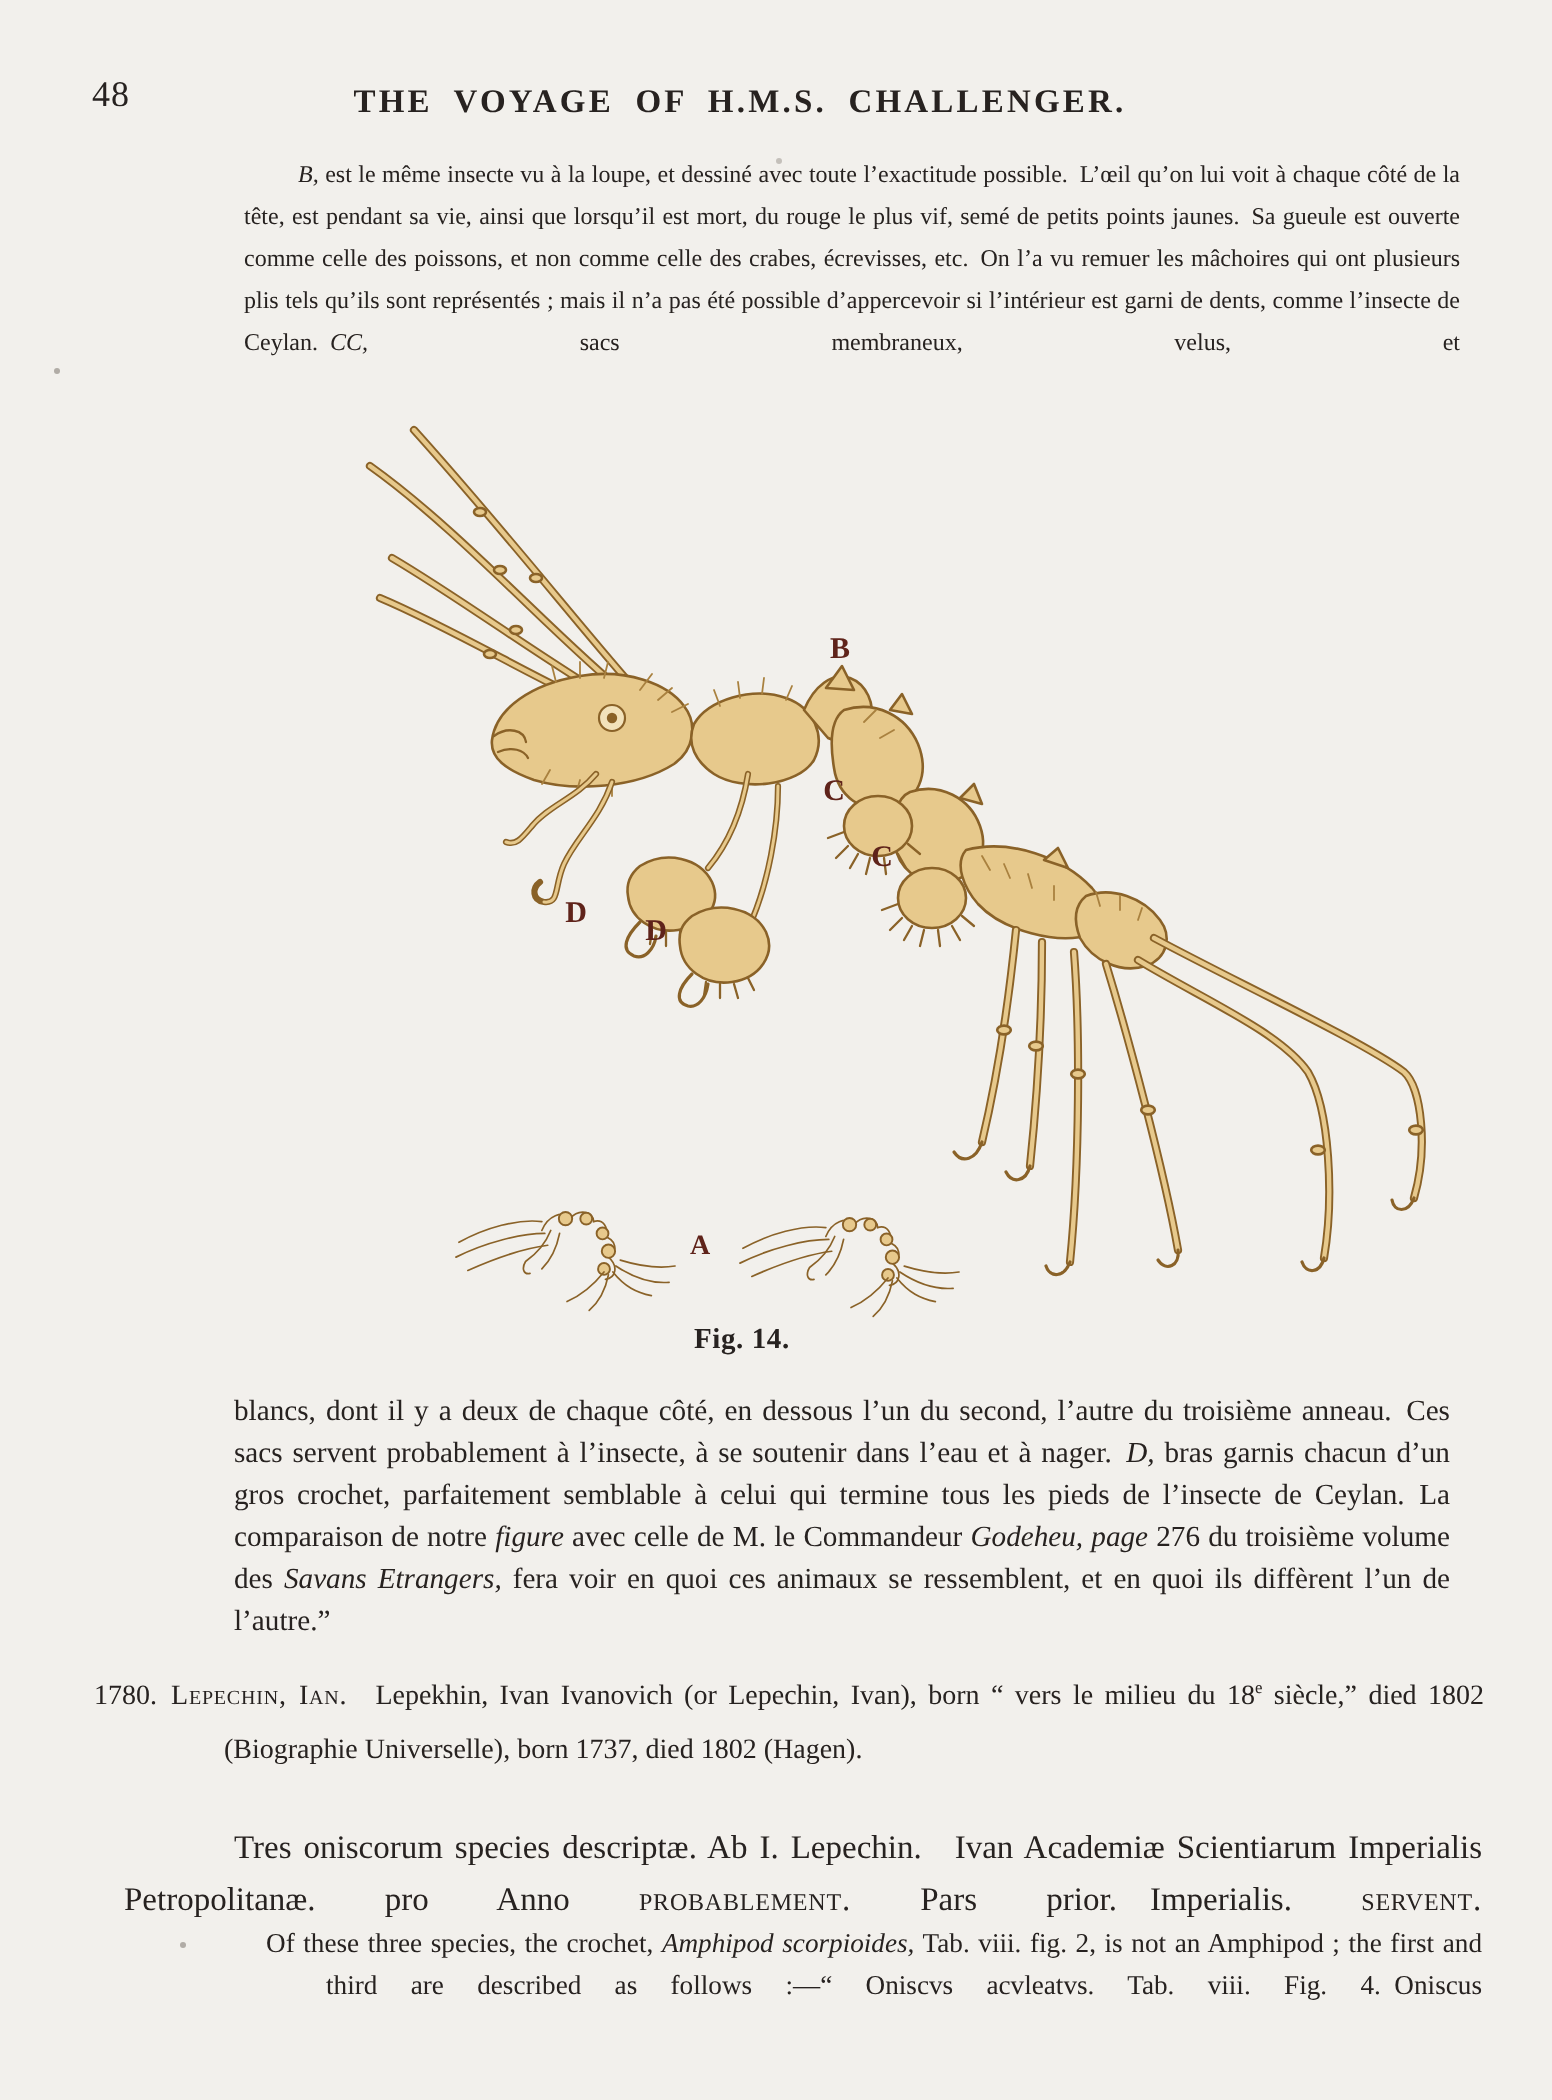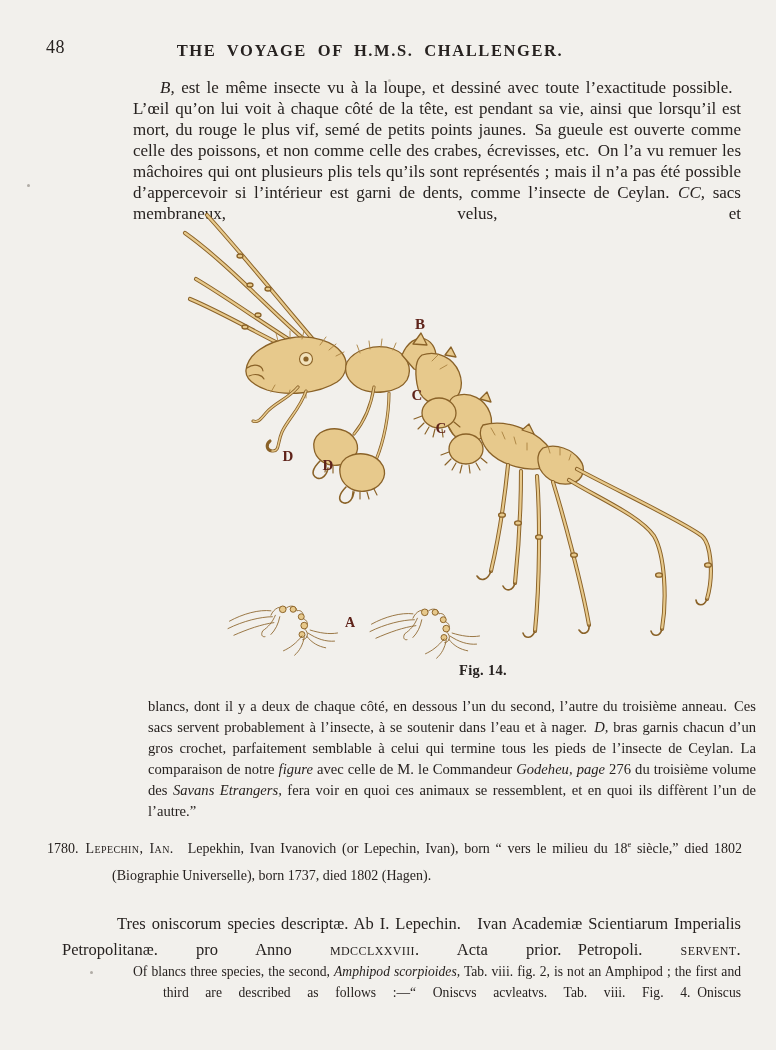--- a/index.html
+++ b/index.html
@@ -12,28 +12,28 @@
   }
   .it{font-style:italic}
   .sc{font-variant:small-caps;letter-spacing:.4px}
   .sup{vertical-align:super;font-size:60%;line-height:0}
 
   #page-number{position:absolute;left:46px;top:37px;font-size:18px;font-weight:normal;letter-spacing:.5px}
   #running-head{position:absolute;left:0;top:41px;width:776px;text-align:center;
     font-size:16.5px;font-weight:bold;letter-spacing:1.6px;word-spacing:5px;transform:translateX(-18px)}
 
   .para{position:absolute;text-align:justify}
-  #p1{left:133px;top:77px;width:608px;font-size:17px;line-height:21px;text-indent:27px;text-align-last:justify}
-  #p2{left:148px;top:696px;width:608px;font-size:14.6px;line-height:21px}
+  #p1{left:122px;top:77px;width:608px;font-size:12px;line-height:21px;text-indent:27px;text-align-last:justify}
+  #p2{left:117px;top:696px;width:608px;font-size:14.6px;line-height:21px}
   #entry{left:47px;top:835px;width:695px;font-size:14px;line-height:27px;padding-left:65px;text-indent:-65px;box-sizing:border-box}
   #latin{left:62px;top:911px;width:679px;font-size:16.5px;line-height:26px;text-indent:55px;text-align-last:justify}
   #note{left:133px;top:961px;width:608px;font-size:13.6px;line-height:21px;padding-left:30px;text-indent:-30px;box-sizing:border-box;text-align-last:justify}
 
   #figure{position:absolute;left:150px;top:203px;width:595px;height:487px}
-  #figcaption{position:absolute;left:197px;top:459px;width:160px;text-align:right;
+  #figcaption{position:absolute;left:197px;top:459px;width:160px;text-align:left;
     font-size:14.5px;font-weight:bold;letter-spacing:.3px}
 
   
   .ol{fill:var(--fill);stroke:var(--ink);stroke-width:1.3;stroke-linejoin:round}
   .olL{fill:var(--fillLight);stroke:var(--ink);stroke-width:1.1}
   .aU{fill:none;stroke:var(--ink);stroke-width:4.1;stroke-linecap:round}
   .aO{fill:none;stroke:var(--fill);stroke-width:2.2;stroke-linecap:round}
   .sU{fill:none;stroke:var(--ink);stroke-width:3.1;stroke-linecap:round}
   .sO{fill:none;stroke:var(--fill);stroke-width:1.5;stroke-linecap:round}
   .ln{fill:none;stroke:var(--ink);stroke-width:1.6;stroke-linecap:round}
@@ -180,19 +180,19 @@
     <text class="lbl" x="178" y="267">D</text>
     <text class="lblA" x="200" y="424">A</text>
   </svg>
   <div id="figcaption">Fig. 14.</div>
 </div>
 
 <div id="p2" class="para"><span>blancs, dont il y a deux de chaque côté, en dessous l’un du second, l’autre du troisième anneau. Ces sacs servent probablement à l’insecte, à se soutenir dans l’eau et à nager. </span><span class="it">D,</span><span> bras garnis chacun d’un gros crochet, parfaitement semblable à celui qui termine tous les pieds de l’insecte de Ceylan. La comparaison de notre </span><span class="it">figure</span><span> avec celle de M. le Commandeur </span><span class="it">Godeheu, page</span><span> 276 du troisième volume des </span><span class="it">Savans Etrangers,</span><span> fera voir en quoi ces animaux se ressemblent, et en quoi ils diffèrent l’un de l’autre.”</span></div>
 
 <div id="entry" class="para"><span>1780.</span><span> </span><span class="sc">Lepechin, Ian.</span><span>  Lepekhin, Ivan Ivanovich (or Lepechin, Ivan), born “ vers le milieu du 18</span><span class="sup">e</span><span> siècle,” died 1802 (Biographie Universelle), born 1737, died 1802 (Hagen).</span></div>
 
-<div id="latin" class="para"><span>Tres oniscorum species descriptæ. Ab I. Lepechin.  Ivan Academiæ Scientiarum Imperialis Petropolitanæ. pro Anno </span><span class="sc">mdcclxxviii.</span><span> Acta prior.  Petropoli. </span><span class="sc">servent.</span></div>
+<div id="latin" class="para"><span>Tres oniscorum species descriptæ. Ab I. Lepechin.  Ivan Academiæ Scientiarum Imperialis Petropolitanæ. pro Anno </span><span class="sc">probablement.</span><span> Pars prior.  Imperialis. </span><span class="sc">servent.</span></div>
 
-<div id="note" class="para"><span>Of blancs three species, the second, </span><span class="it">Amphipod scorpioides,</span><span> Tab. viii. fig. 2, is not an Amphipod ; the first and third are described as follows :—“ Oniscvs acvleatvs. Tab. viii. Fig. 4. Oniscus</span></div>
+<div id="note" class="para"><span>Of these three species, the crochet, </span><span class="it">Amphipod scorpioides,</span><span> Tab. viii. fig. 2, is not an Amphipod ; the first and third are described as follows :—“ Oniscvs acvleatvs. Tab. viii. Fig. 4. Oniscus</span></div>
 
 <div class="speck" style="left:27px;top:184px"></div>
 <div class="speck" style="left:90px;top:971px"></div>
 <div class="speck" style="left:388px;top:79px;opacity:.35"></div>
 
 </body></html>

